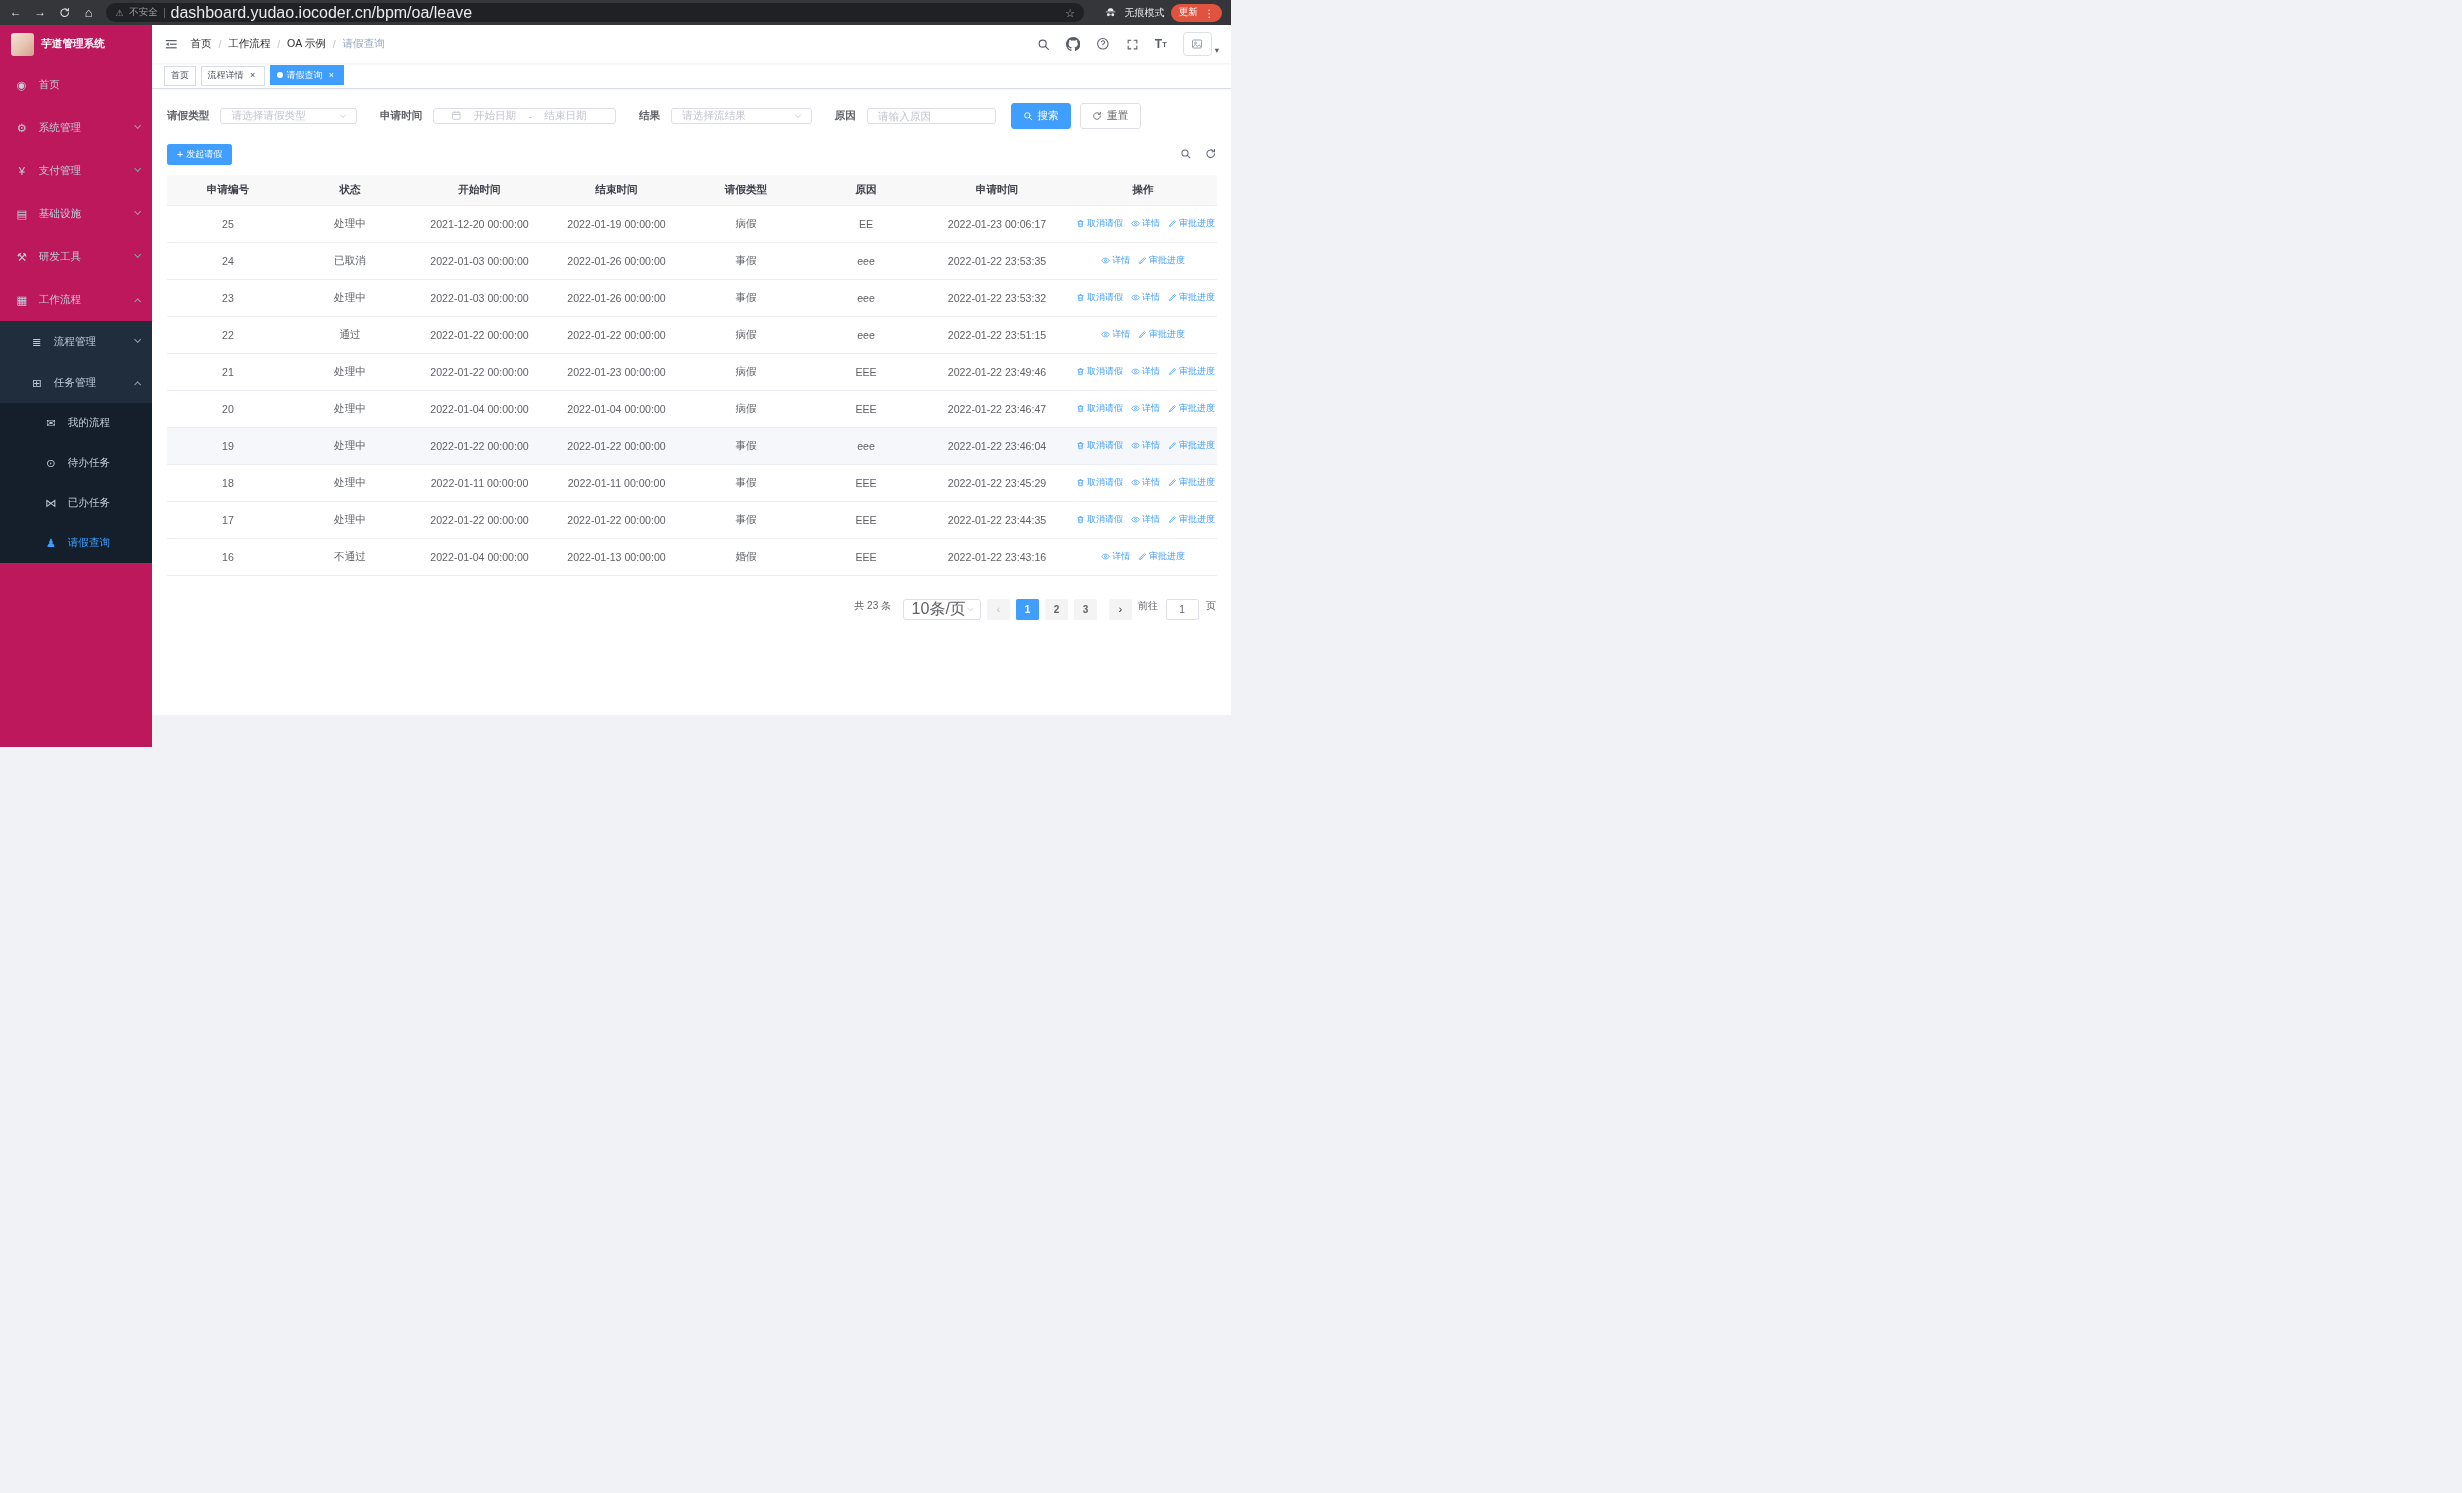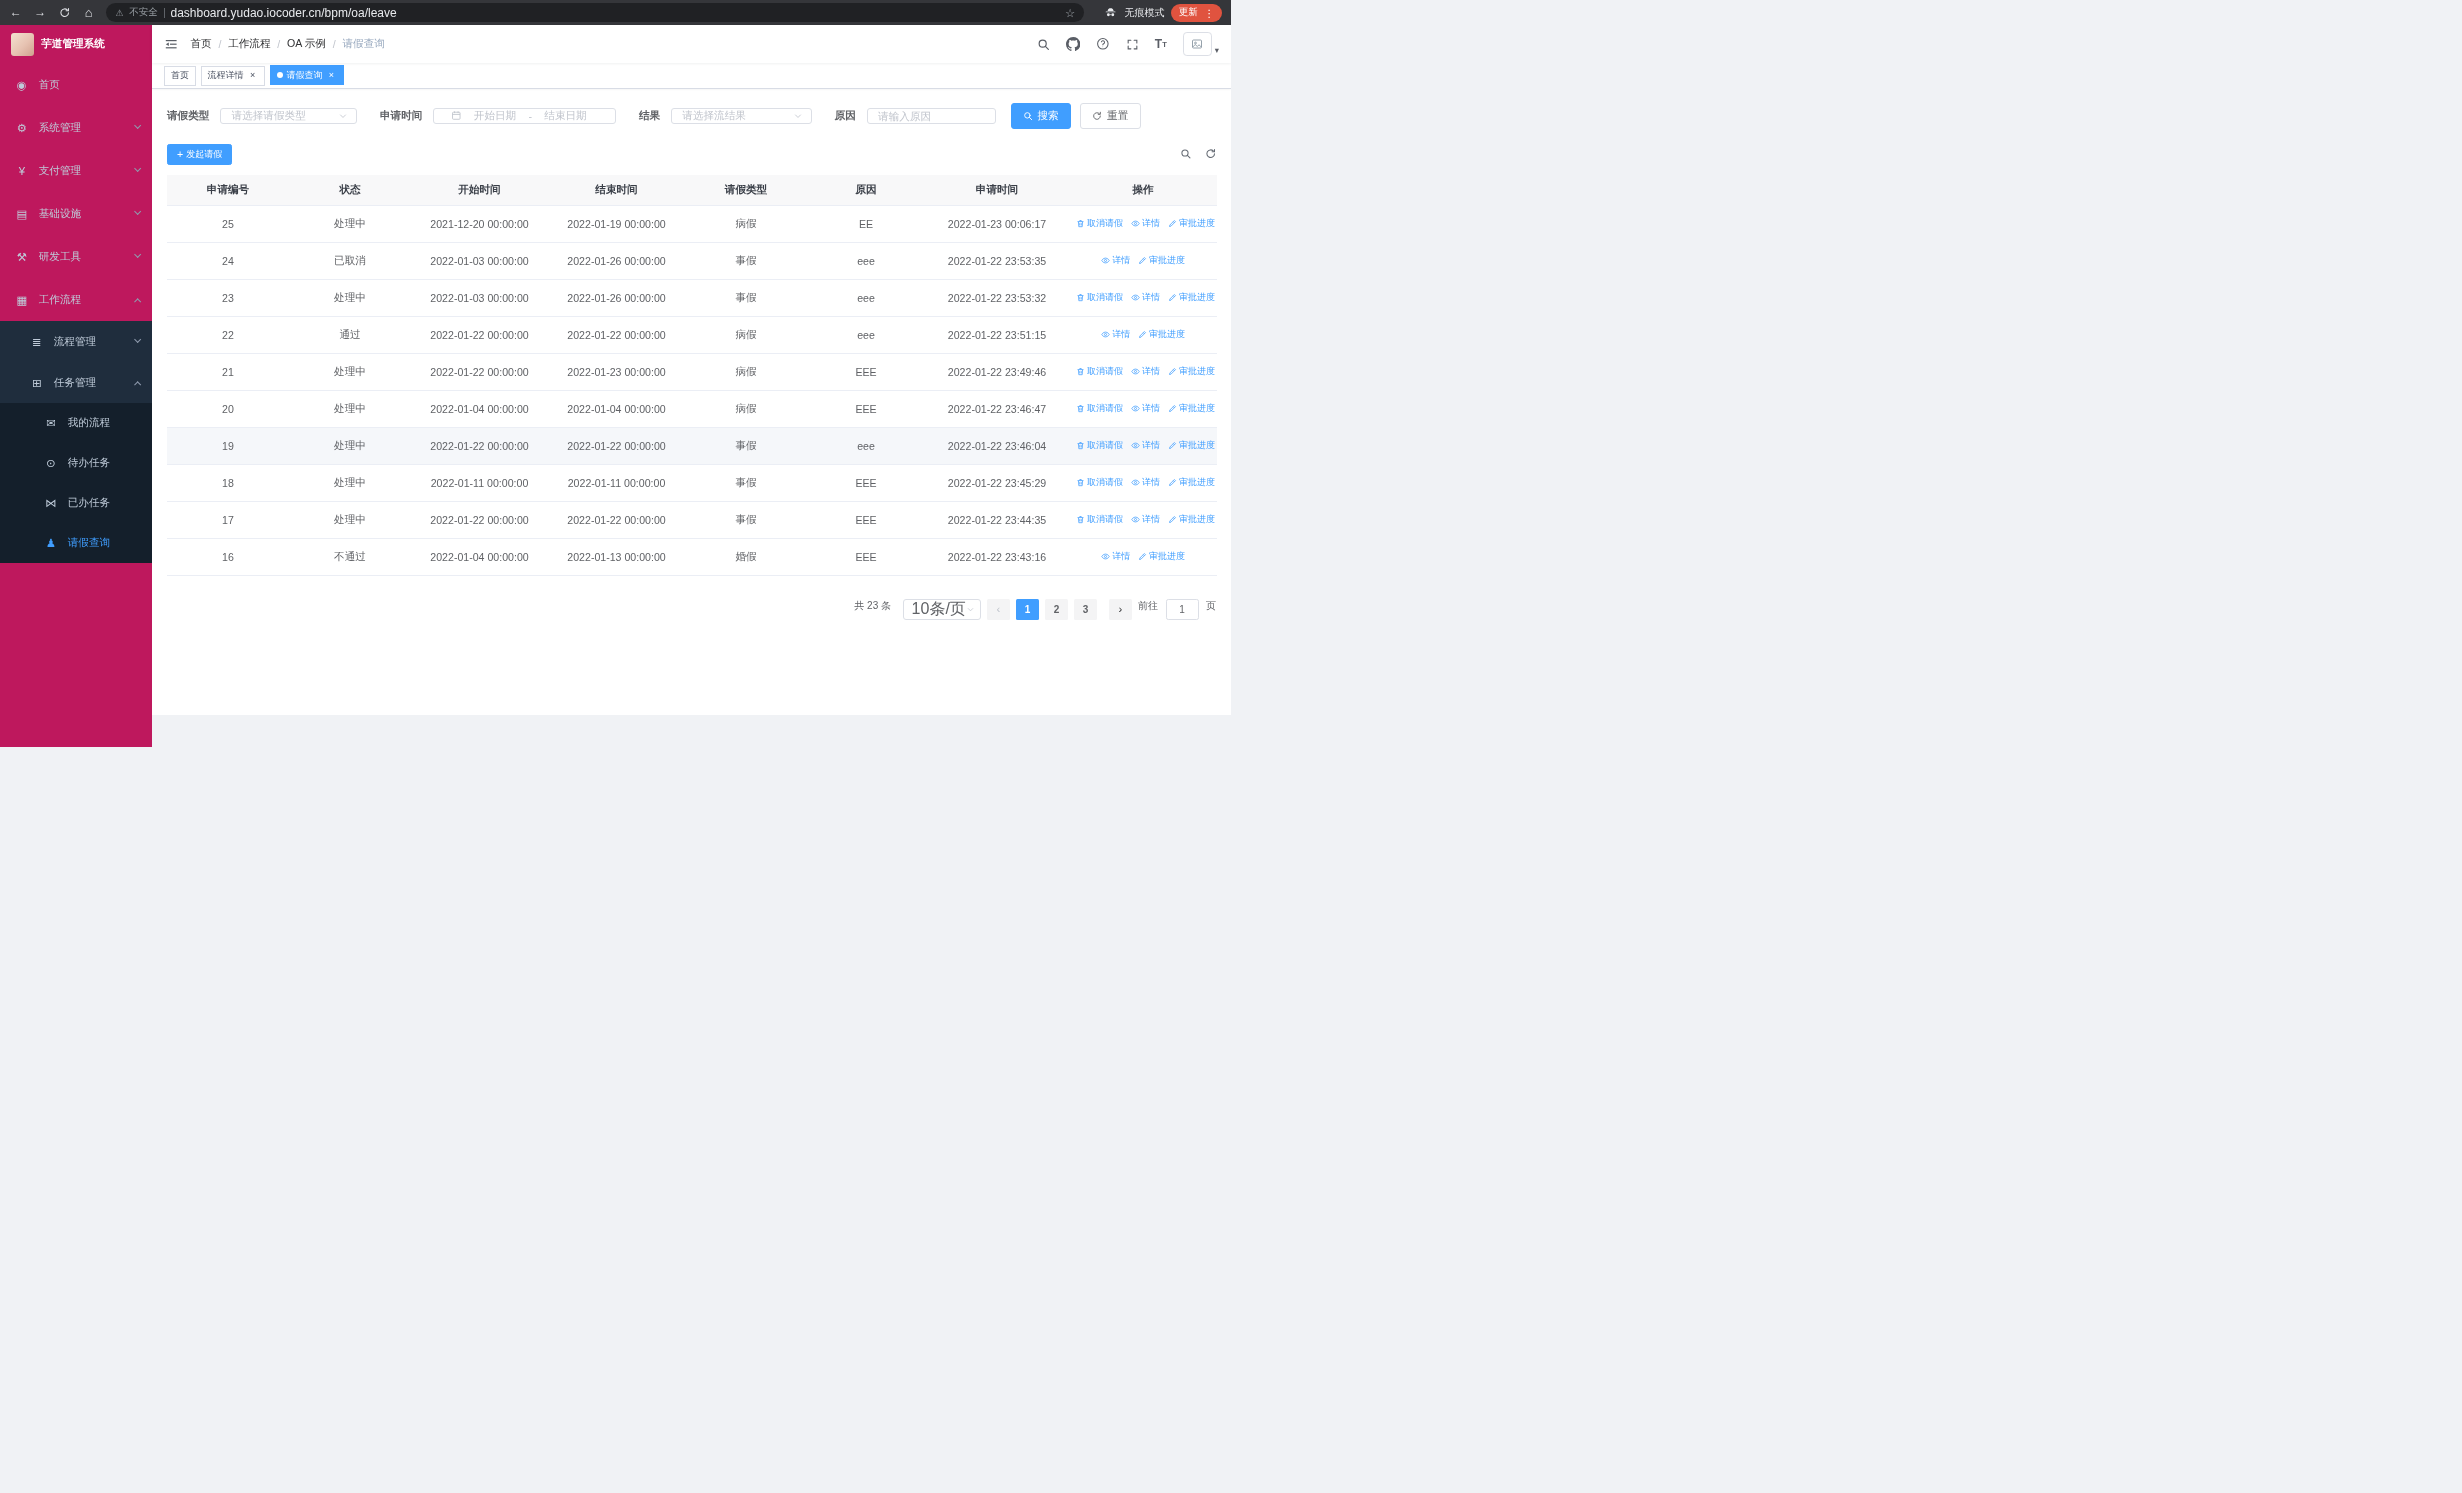--- a/index.html
+++ b/index.html
@@ -10,21 +10,21 @@
   button{font-family:inherit}
 
   
   .chrome{height:25px;background:#35363a;display:flex;align-items:center;padding:0 9px;gap:10.6px}
   .nav-ic{color:#dfe1e5;font-size:12px;width:13.7px;text-align:center;cursor:pointer;display:flex;justify-content:center;align-items:center}
   .nav-ic.glyph{display:inline-block;line-height:25px}
   .omnibox{flex:0 0 auto;width:978px;height:19px;border-radius:10px;background:#202124;display:flex;align-items:center;padding:0 9px;gap:6px}
   .warn-ic{color:#9aa0a6;font-size:9px}
   .sec-label{color:#9aa0a6;font-size:9.5px}
   .omni-sep{width:0.8px;height:10px;background:#5f6368}
-  .url-text{color:#e8eaed;font-size:12px;flex:1;white-space:nowrap;overflow:hidden}
+  .url-text{color:#e8eaed;font-size:16px;flex:1;white-space:nowrap;overflow:hidden}
   .star{color:#9aa0a6;font-size:11.4px;cursor:pointer}
   .chrome-right{margin-left:auto;display:flex;align-items:center;gap:6.8px}
   .incog-ic{color:#e8eaed;display:flex}
   .incog-label{color:#e8eaed;font-size:10px;white-space:nowrap}
   .update-pill{display:flex;align-items:center;gap:6px;height:18px;border-radius:9px;background:#e0533f;color:#fff;font-size:9.5px;padding:0 7.6px;cursor:pointer;white-space:nowrap}
   .kebab{font-size:10.6px}
 
   
   .app{display:flex;height:722px}
   .sidebar{width:152px;background:#be185d;flex:none;display:flex;flex-direction:column;overflow:hidden}

